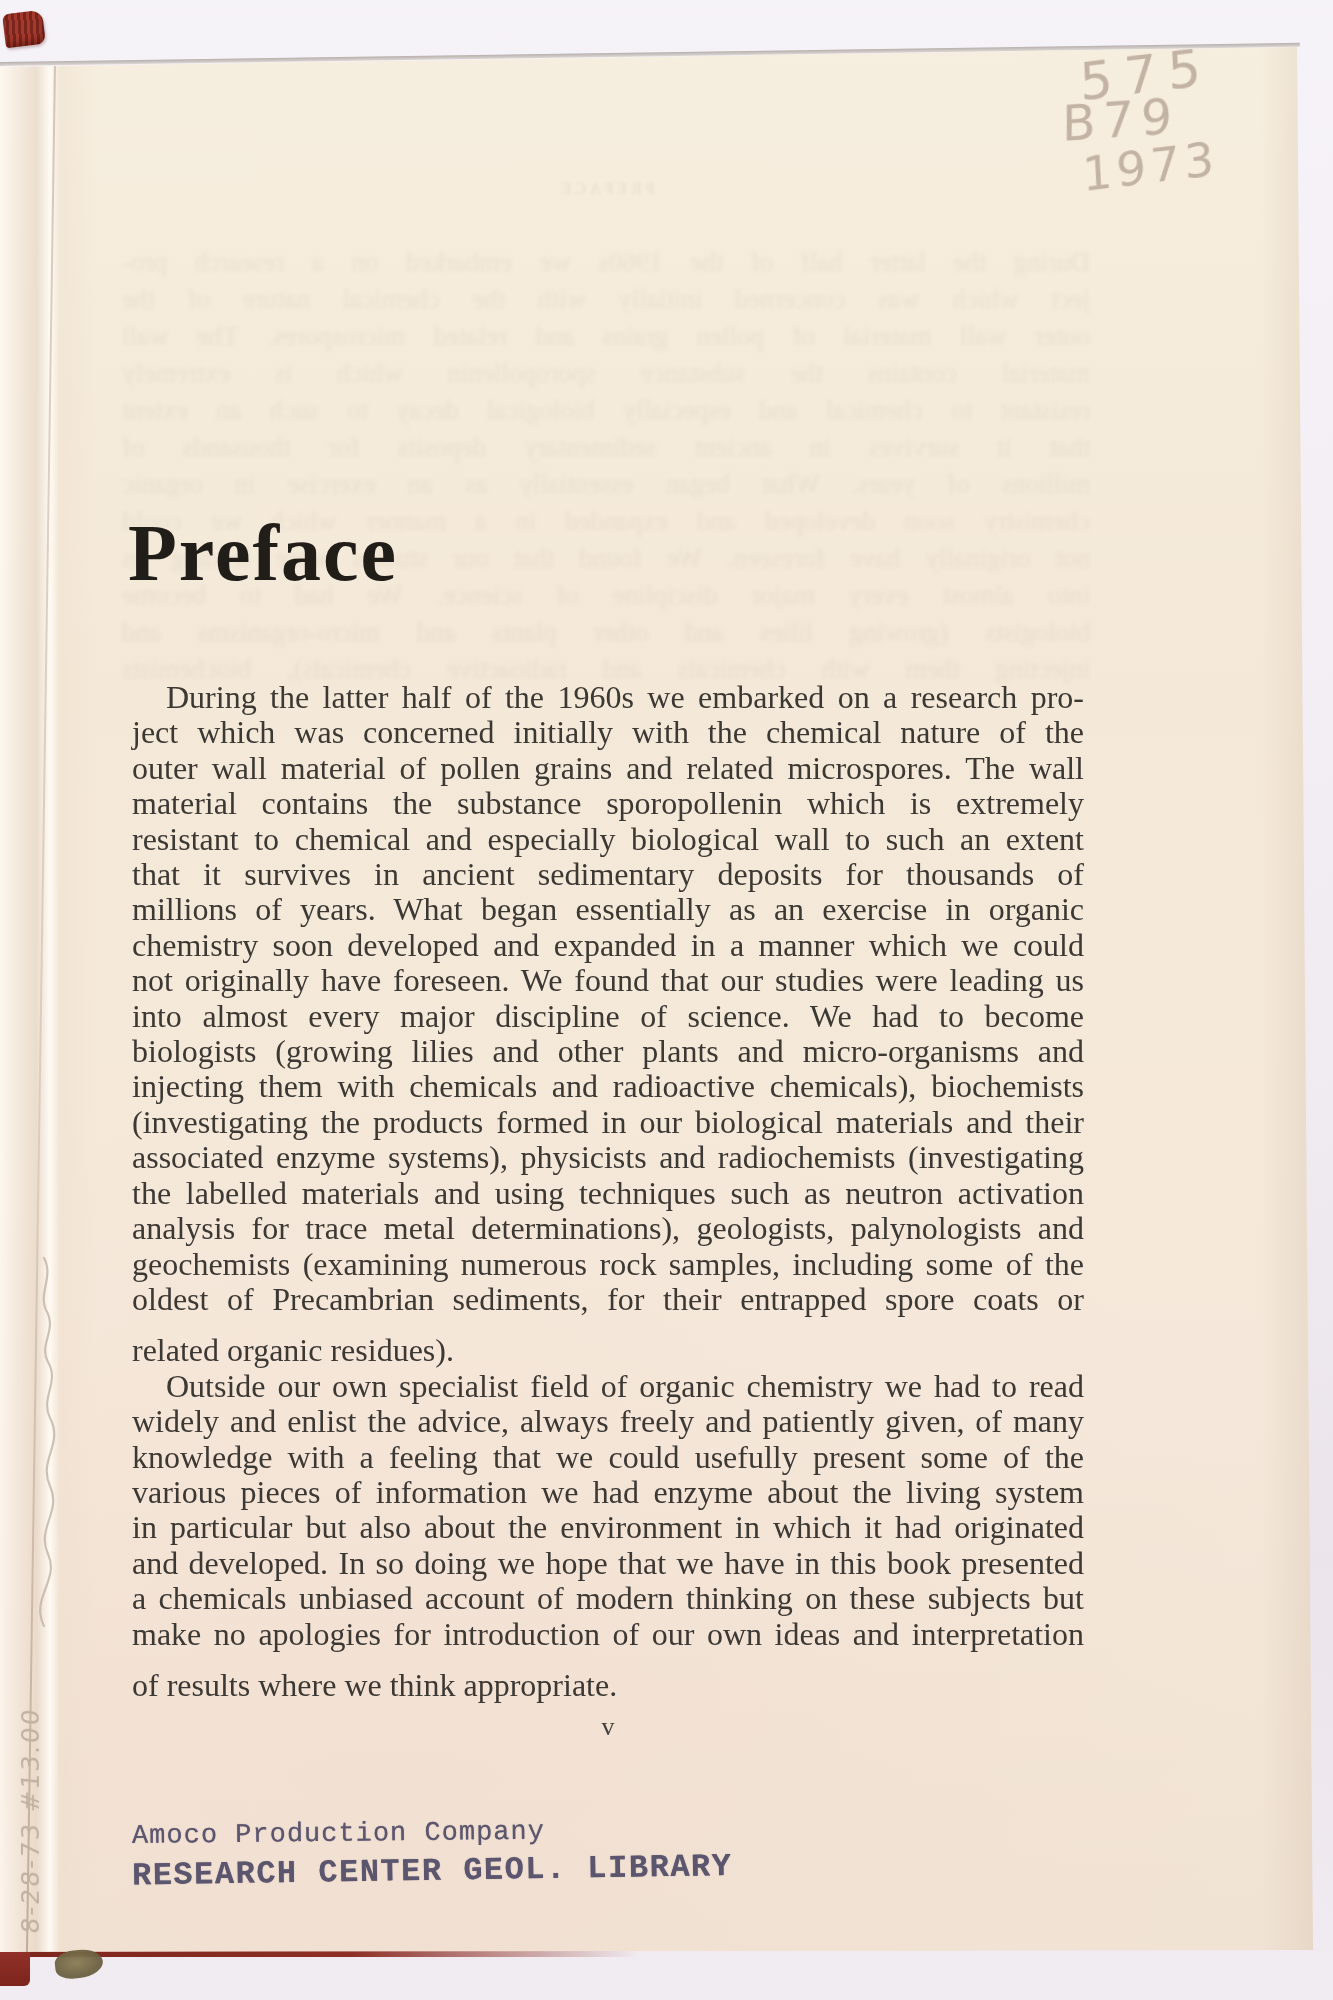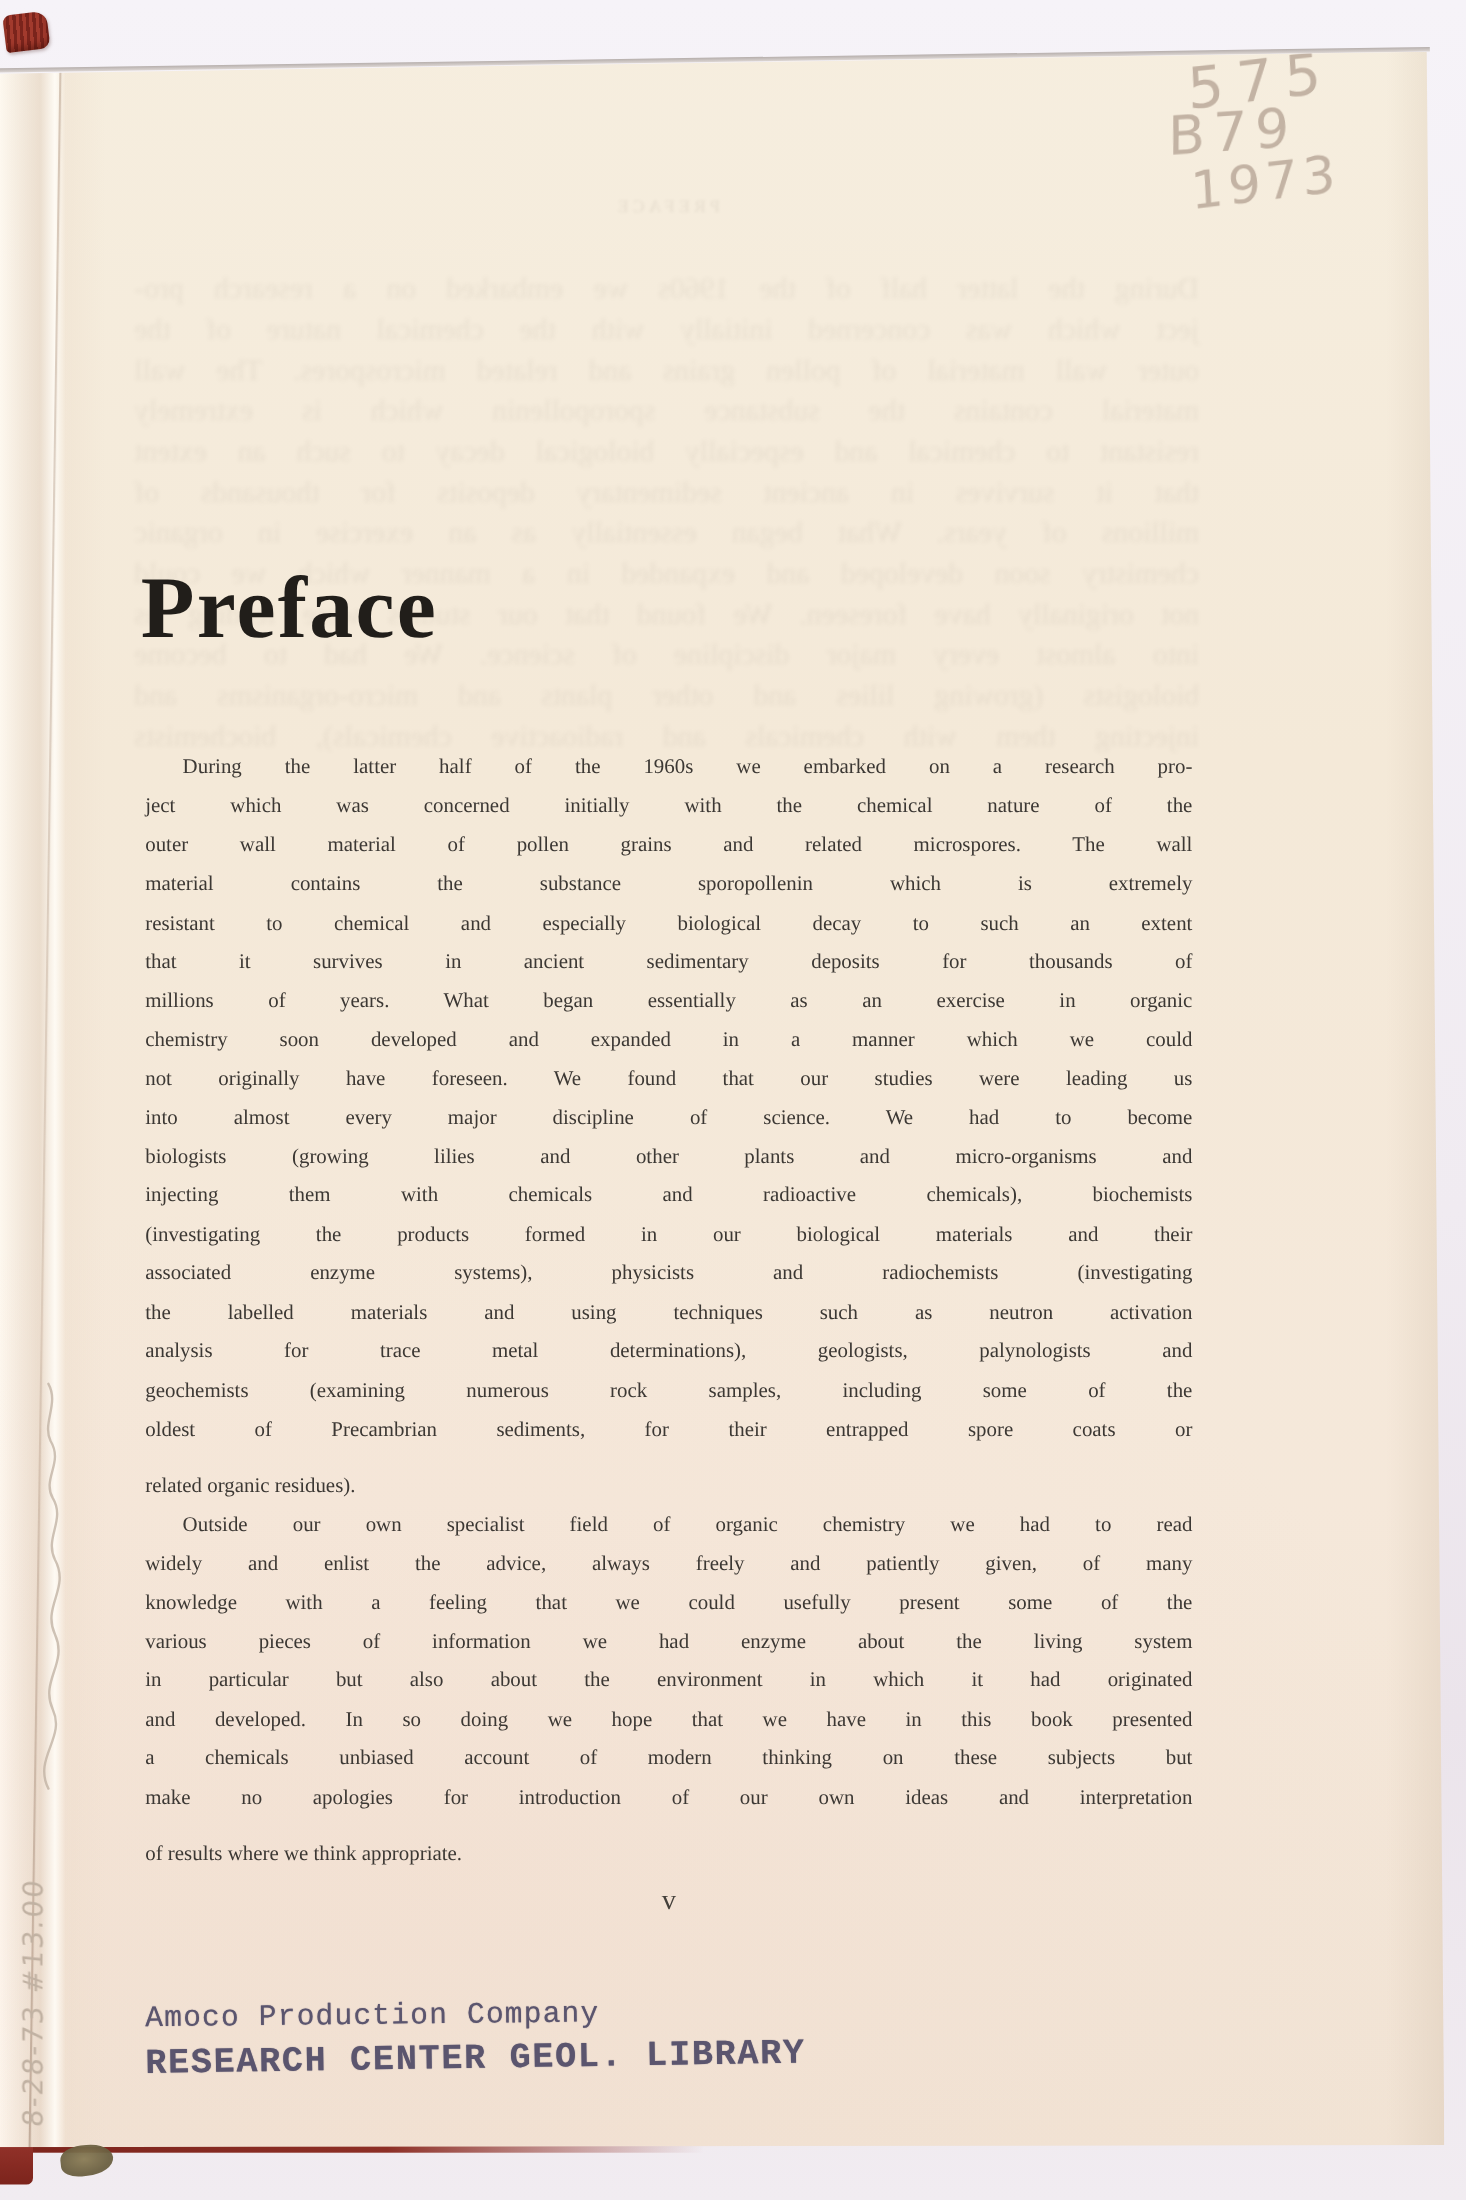--- a/index.html
+++ b/index.html
@@ -53,21 +53,21 @@
     font-family:"DejaVu Sans",sans-serif;color:#c3b3a4;filter:blur(.35px);
     transform:rotate(-2deg) skewX(-4deg);}
   .callnum .cn1{font-size:52px;letter-spacing:11px;margin-left:20px;transform:rotate(-5deg);}
   .callnum .cn2{font-size:49px;letter-spacing:7px;margin-left:4px;margin-top:-12px;transform:rotate(-2deg);}
   .callnum .cn3{font-size:47px;letter-spacing:4px;margin-left:26px;margin-top:-10px;transform:rotate(-5deg);}
   
   .title{position:absolute;left:128px;top:508px;margin:0;font-weight:700;
     font-size:80px;letter-spacing:2px;color:#211e1a;z-index:3;}
   
   .body-text{position:absolute;left:132px;top:680px;width:952px;z-index:3;
-    font-size:19px;line-height:35.4px;color:#3c3834;}
+    font-size:32px;line-height:35.4px;color:#3c3834;}
   .body-text .line{text-align:justify;text-align-last:justify;}
   .body-text .line.first{text-indent:34px;}
   .body-text .line.last{text-align-last:left;margin-top:16px;}
   
   .folio{position:absolute;left:132px;top:1712px;width:952px;text-align:center;
     font-size:26px;color:#44403b;z-index:3;}
   
   .stamp{position:absolute;left:132px;top:1816px;width:952px;text-align:left;z-index:3;
     font-family:Liberation Mono, monospace;color:#4f4a66;opacity:.92;}
   .stamp .s1{font-size:27px;letter-spacing:1px;transform:rotate(-0.6deg);
@@ -117,21 +117,21 @@
       <div class="cn3">1973</div>
     </div>
 
     <h1 class="title">Preface</h1>
 
     <div class="body-text">
         <div class="line first">During the latter half of the 1960s we embarked on a research pro-</div>
         <div class="line">ject which was concerned initially with the chemical nature of the</div>
         <div class="line">outer wall material of pollen grains and related microspores. The wall</div>
         <div class="line">material contains the substance sporopollenin which is extremely</div>
-        <div class="line">resistant to chemical and especially biological decay to such an extent</div>
+        <div class="line">resistant to chemical and especially biological wall to such an extent</div>
         <div class="line">that it survives in ancient sedimentary deposits for thousands of</div>
         <div class="line">millions of years. What began essentially as an exercise in organic</div>
         <div class="line">chemistry soon developed and expanded in a manner which we could</div>
         <div class="line">not originally have foreseen. We found that our studies were leading us</div>
         <div class="line">into almost every major discipline of science. We had to become</div>
         <div class="line">biologists (growing lilies and other plants and micro-organisms and</div>
         <div class="line">injecting them with chemicals and radioactive chemicals), biochemists</div>
         <div class="line">(investigating the products formed in our biological materials and their</div>
         <div class="line">associated enzyme systems), physicists and radiochemists (investigating</div>
         <div class="line">the labelled materials and using techniques such as neutron activation</div>

